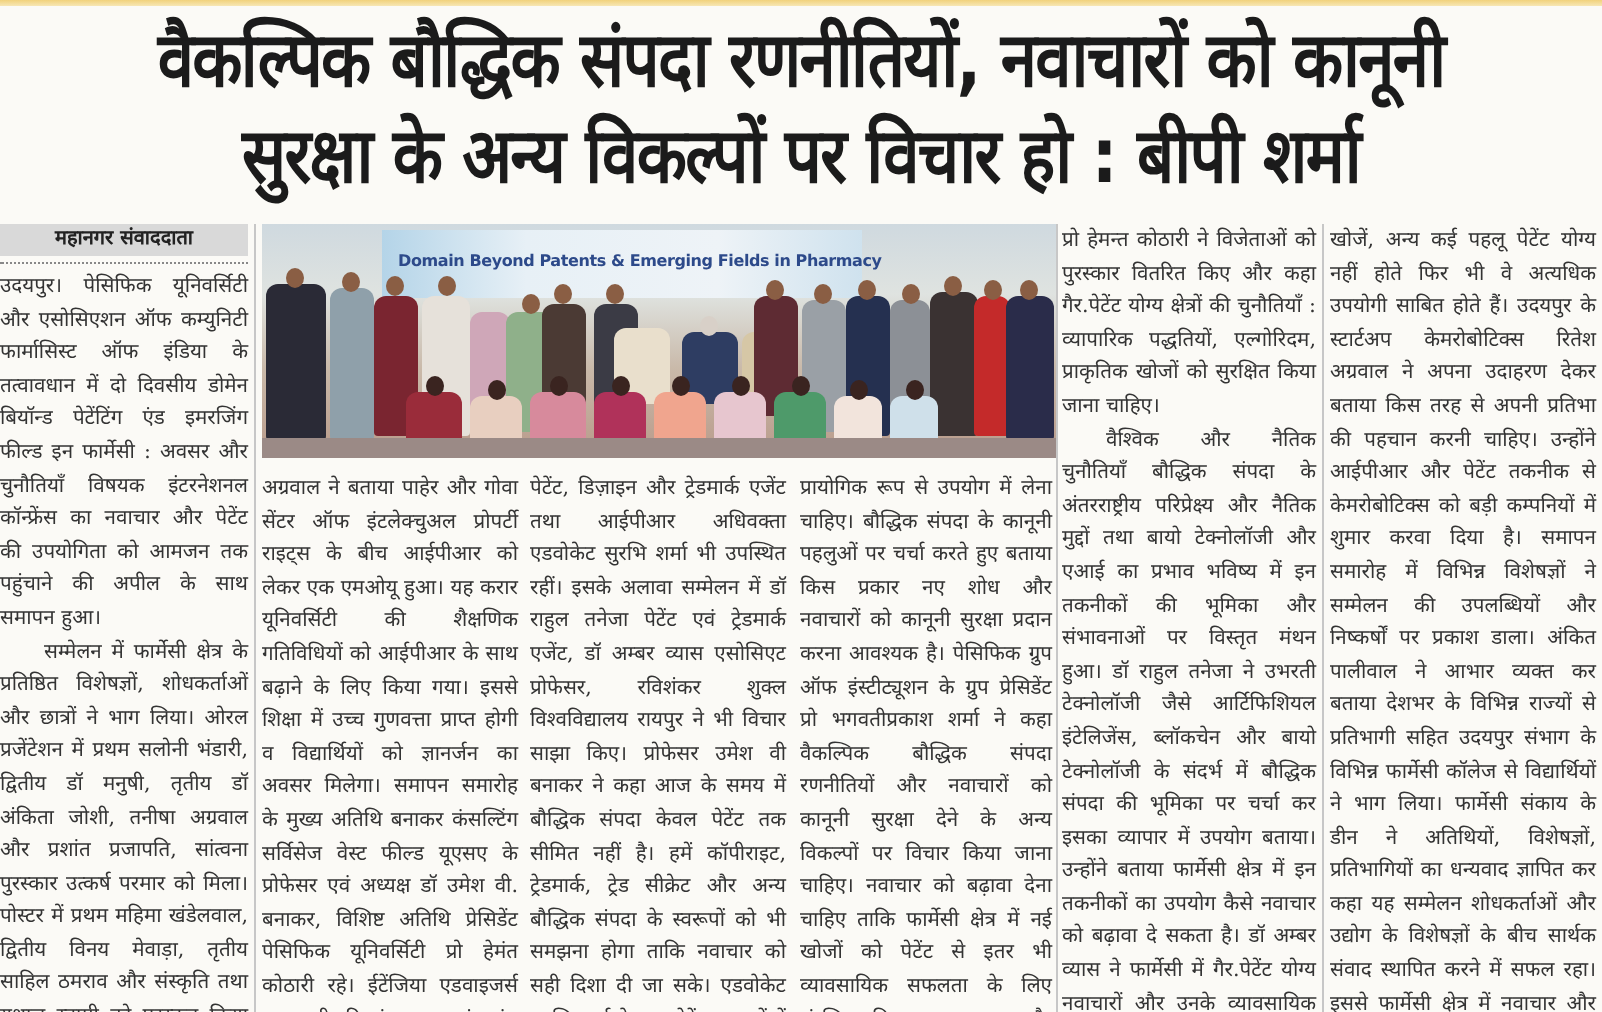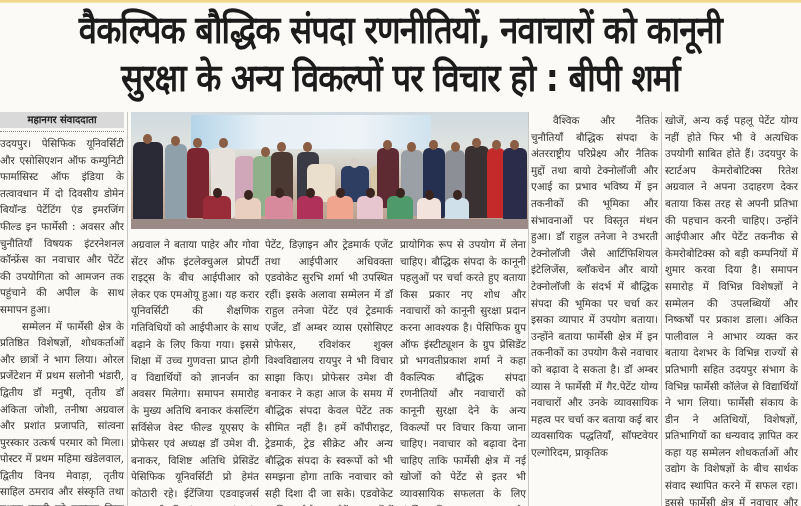--- a/index.html
+++ b/index.html
@@ -128,20 +128,21 @@
 <h1 class="headline" style="margin:0;">
   <div>वैकल्पिक बौद्धिक संपदा रणनीतियों, नवाचारों को कानूनी</div>
   <div>सुरक्षा के अन्य विकल्पों पर विचार हो : बीपी शर्मा</div>
 </h1>
 
 <div class="byline">महानगर संवाददाता</div>
 <div class="byline-rule"></div>
 
 <div class="photo">
   <div class="banner"></div>
+  <div class="banner-text">Domain Beyond Patents &amp; Emerging Fields in Pharmacy</div>
 
   <div class="person" style="left:2px;top:30px;width:30px;height:78px;background:#2a2a36;"></div>
   <div class="head" style="left:12px;top:22px;"></div>
   <div class="person" style="left:34px;top:32px;width:22px;height:76px;background:#8fa0aa;"></div>
   <div class="head" style="left:40px;top:24px;"></div>
   <div class="person" style="left:56px;top:36px;width:22px;height:70px;background:#7a2530;"></div>
   <div class="head" style="left:62px;top:26px;"></div>
   <div class="person" style="left:80px;top:36px;width:24px;height:70px;background:#e6e1da;"></div>
   <div class="head" style="left:88px;top:26px;"></div>
   <div class="person" style="left:104px;top:44px;width:20px;height:60px;background:#cfa7b8;"></div>
@@ -206,18 +207,19 @@
 
 <div class="col col-3">
   <p>पेटेंट, डिज़ाइन और ट्रेडमार्क एजेंट तथा आईपीआर अधिवक्ता एडवोकेट सुरभि शर्मा भी उपस्थित रहीं। इसके अलावा सम्मेलन में डॉ राहुल तनेजा पेटेंट एवं ट्रेडमार्क एजेंट, डॉ अम्बर व्यास एसोसिएट प्रोफेसर, रविशंकर शुक्ल विश्वविद्यालय रायपुर ने भी विचार साझा किए। प्रोफेसर उमेश वी बनाकर ने कहा आज के समय में बौद्धिक संपदा केवल पेटेंट तक सीमित नहीं है। हमें कॉपीराइट, ट्रेडमार्क, ट्रेड सीक्रेट और अन्य बौद्धिक संपदा के स्वरूपों को भी समझना होगा ताकि नवाचार को सही दिशा दी जा सके। एडवोकेट सुरभि शर्मा ने कहा पेटेंट कागजों में रखने की सामग्री नहीं है, उसको</p>
 </div>
 
 <div class="col col-4">
   <p>प्रायोगिक रूप से उपयोग में लेना चाहिए। बौद्धिक संपदा के कानूनी पहलुओं पर चर्चा करते हुए बताया किस प्रकार नए शोध और नवाचारों को कानूनी सुरक्षा प्रदान करना आवश्यक है। पेसिफिक ग्रुप ऑफ इंस्टीट्यूशन के ग्रुप प्रेसिडेंट प्रो भगवतीप्रकाश शर्मा ने कहा वैकल्पिक बौद्धिक संपदा रणनीतियों और नवाचारों को कानूनी सुरक्षा देने के अन्य विकल्पों पर विचार किया जाना चाहिए। नवाचार को बढ़ावा देना चाहिए ताकि फार्मेसी क्षेत्र में नई खोजों को पेटेंट से इतर भी व्यावसायिक सफलता के लिए संरक्षित किया जा सकता है। समापन समारोह के विशिष्ट अतिथि</p>
 </div>
 
 <div class="col col-5">
+  <p>प्रो हेमन्त कोठारी ने विजेताओं को पुरस्कार वितरित किए और कहा गैर.पेटेंट योग्य क्षेत्रों की चुनौतियाँ : व्यापारिक पद्धतियों, एल्गोरिदम, प्राकृतिक खोजों को सुरक्षित किया जाना चाहिए।</p>
   <p class="indent">वैश्विक और नैतिक चुनौतियाँ बौद्धिक संपदा के अंतरराष्ट्रीय परिप्रेक्ष्य और नैतिक मुद्दों तथा बायो टेक्नोलॉजी और एआई का प्रभाव भविष्य में इन तकनीकों की भूमिका और संभावनाओं पर विस्तृत मंथन हुआ। डॉ राहुल तनेजा ने उभरती टेक्नोलॉजी जैसे आर्टिफिशियल इंटेलिजेंस, ब्लॉकचेन और बायो टेक्नोलॉजी के संदर्भ में बौद्धिक संपदा की भूमिका पर चर्चा कर इसका व्यापार में उपयोग बताया। उन्होंने बताया फार्मेसी क्षेत्र में इन तकनीकों का उपयोग कैसे नवाचार को बढ़ावा दे सकता है। डॉ अम्बर व्यास ने फार्मेसी में गैर.पेटेंट योग्य नवाचारों और उनके व्यावसायिक महत्व पर चर्चा कर बताया कई बार व्यवसायिक पद्धतियाँ, सॉफ्टवेयर एल्गोरिदम, प्राकृतिक</p>
 </div>
 
 <div class="col col-6">
   <p>खोजें, अन्य कई पहलू पेटेंट योग्य नहीं होते फिर भी वे अत्यधिक उपयोगी साबित होते हैं। उदयपुर के स्टार्टअप केमरोबोटिक्स रितेश अग्रवाल ने अपना उदाहरण देकर बताया किस तरह से अपनी प्रतिभा की पहचान करनी चाहिए। उन्होंने आईपीआर और पेटेंट तकनीक से केमरोबोटिक्स को बड़ी कम्पनियों में शुमार करवा दिया है। समापन समारोह में विभिन्न विशेषज्ञों ने सम्मेलन की उपलब्धियों और निष्कर्षों पर प्रकाश डाला। अंकित पालीवाल ने आभार व्यक्त कर बताया देशभर के विभिन्न राज्यों से प्रतिभागी सहित उदयपुर संभाग के विभिन्न फार्मेसी कॉलेज से विद्यार्थियों ने भाग लिया। फार्मेसी संकाय के डीन ने अतिथियों, विशेषज्ञों, प्रतिभागियों का धन्यवाद ज्ञापित कर कहा यह सम्मेलन शोधकर्ताओं और उद्योग के विशेषज्ञों के बीच सार्थक संवाद स्थापित करने में सफल रहा। इससे फार्मेसी क्षेत्र में नवाचार और बौद्धिक संपदा के विकास को नई दिशा मिलेगी।</p>
 </div>
 
 </body></html>

